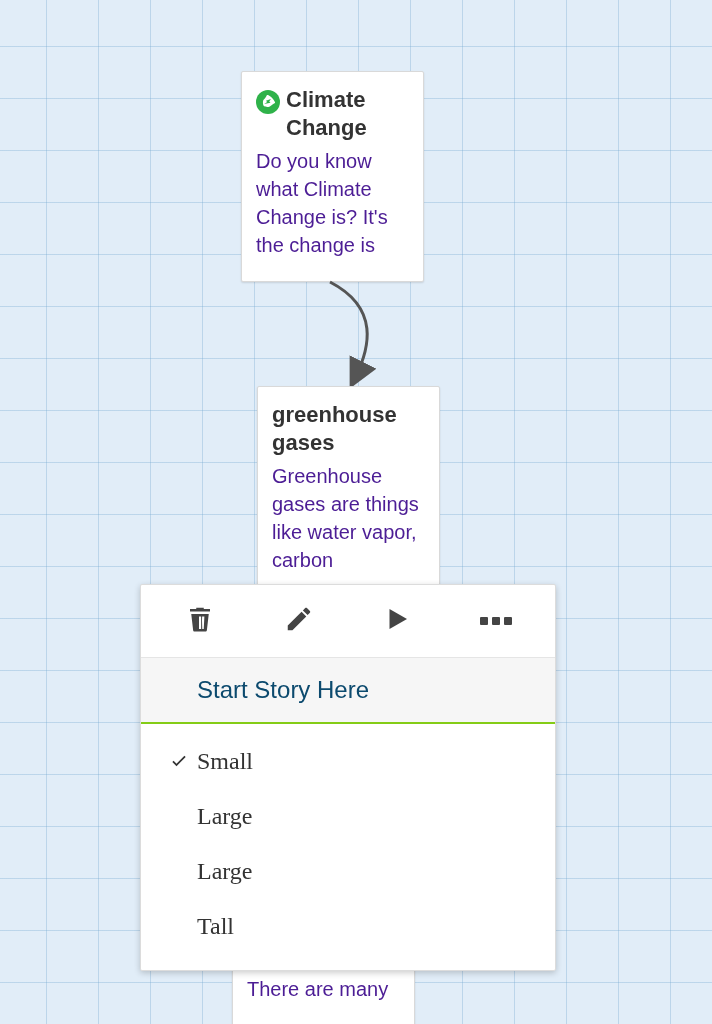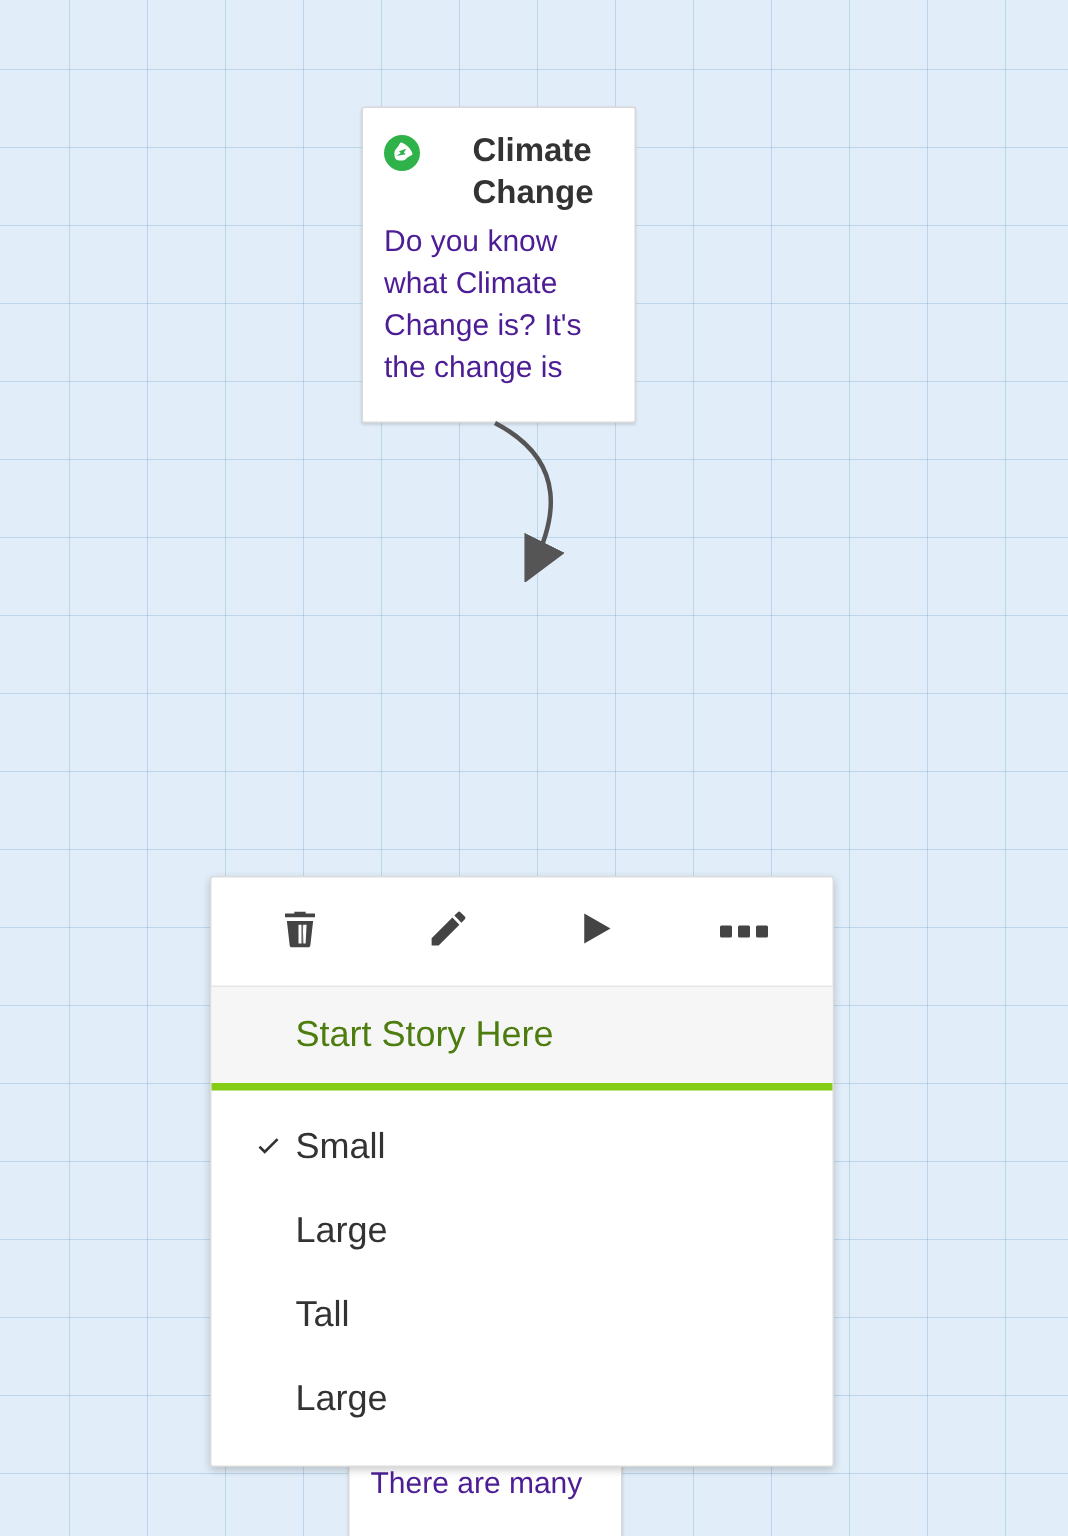--- a/index.html
+++ b/index.html
@@ -34,21 +34,20 @@
     box-sizing: border-box;
   }
   .node .title {
     font-weight: 700;
     font-size: 22px;
     line-height: 1.25;
     color: #333;
     margin-bottom: 6px;
     display: flex;
     align-items: flex-start;
-    gap: 29px;
   }
   .node .title .icon-slot {
     flex: 0 0 auto;
     margin-right: 6px;
     margin-top: 2px;
   }
   .node .excerpt {
     font-size: 20px;
     line-height: 1.4;
     color: #4c1d95;
@@ -105,28 +104,29 @@
   .ellipsis-dots span {
     width: 8px;
     height: 8px;
     background: #444;
     border-radius: 1px;
   }
 
   .popup-primary {
     padding: 18px 20px 18px 56px;
     font-size: 24px;
-    color: #4d7c0f;
+    color: #0c4a6e;
     background: #f6f6f6;
-    border-bottom: 5px solid #84cc16;
+    border-bottom: 2px solid #84cc16;
     cursor: pointer;
   }
 
   .popup-sizes {
     padding: 10px 0 16px 0;
+    font-family: Liberation Serif, serif;
   }
   .size-row {
     display: flex;
     align-items: center;
     padding: 14px 20px 14px 20px;
     font-size: 24px;
     color: #333;
     cursor: pointer;
   }
   .size-row .check-slot {
@@ -157,20 +157,26 @@
 
   <svg class="arrow-svg" style="left:300px; top:278px; width:120px; height:110px;">
     <defs>
       <marker id="arrowhead" markerWidth="10" markerHeight="10" refX="6" refY="5" orient="auto">
         <path d="M0,0 L10,5 L0,10 Z" fill="#555"></path>
       </marker>
     </defs>
     <path d="M30,4 C80,30 70,70 55,100" stroke="#555" stroke-width="3" fill="none" marker-end="url(#arrowhead)"></path>
   </svg>
 
+  <div class="node" style="left:257px; top:386px; height:210px;">
+    <div class="title">
+      <span>greenhouse gases</span>
+    </div>
+    <div class="excerpt">Greenhouse gases are things like water vapor, carbon</div>
+  </div>
 
   <div class="node" style="left:232px; top:960px; height:80px;">
     <div class="excerpt">There are many</div>
   </div>
 
   <div class="popup">
     <div class="popup-toolbar">
       <div class="tb-btn" title="Delete">
         <span>
           <svg viewBox="0 0 24 24">
@@ -213,22 +219,22 @@
             </svg>
         </span>
         <span>Small</span>
       </div>
       <div class="size-row">
         <span class="check-slot"></span>
         <span>Large</span>
       </div>
       <div class="size-row">
         <span class="check-slot"></span>
+        <span>Large</span>
+      </div>
+      <div class="size-row">
+        <span class="check-slot"></span>
         <span>Tall</span>
       </div>
-      <div class="size-row">
-        <span class="check-slot"></span>
-        <span>Large</span>
-      </div>
     </div>
   </div>
 
 </div>
 
 </body></html>

